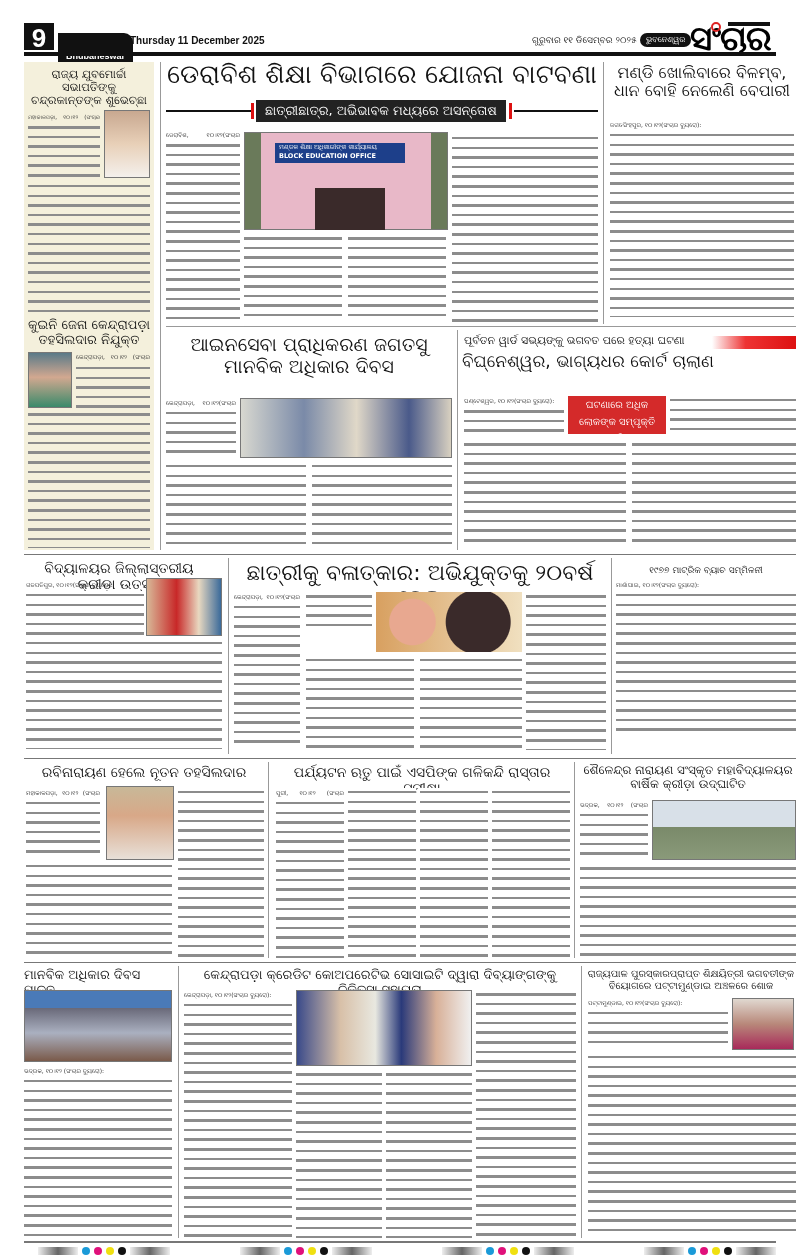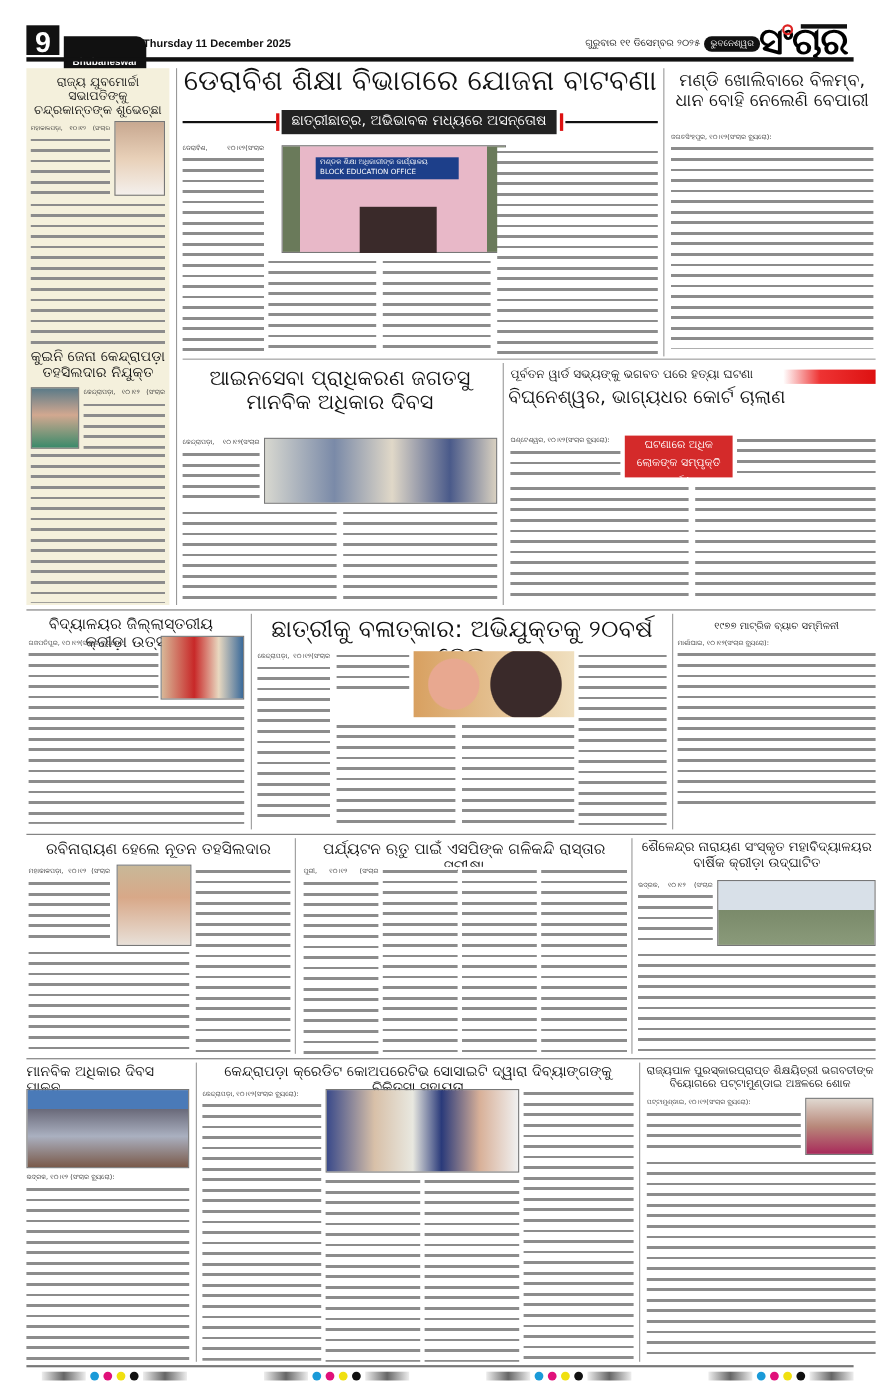--- a/index.html
+++ b/index.html
@@ -58,24 +58,24 @@
 <div class="abs vr" style="left:160px;top:62px;height:488px"></div>
 
 <div class="abs h" style="left:166px;top:60px;width:432px;font-size:26px">ଡେରାବିଶ ଶିକ୍ଷା ବିଭାଗରେ ଯୋଜନା ବାଟବଣା</div>
 <div class="abs" style="left:166px;top:110px;width:85px;height:2px;background:#111"></div>
 <div class="abs red-rule" style="left:251px;top:103px;height:16px"></div>
 <div class="abs dark-sub" style="left:256px;top:100px;width:250px">ଛାତ୍ରୀଛାତ୍ର, ଅଭିଭାବକ ମଧ୍ୟରେ ଅସନ୍ତୋଷ</div>
 <div class="abs red-rule" style="left:509px;top:103px;height:16px"></div>
 <div class="abs" style="left:514px;top:110px;width:84px;height:2px;background:#111"></div>
 <div class="abs txt" style="left:166px;top:130px;width:74px;height:10px">ଡେରାବିଶ, ୧୦।୧୨(ସଂଚାର ବ୍ୟୁରୋ):</div>
 <div class="abs lines" style="left:166px;top:141px;width:74px;height:180px"></div>
-<div class="abs photo" style="left:256px;top:132px;width:204px;height:98px;background:linear-gradient(90deg,#6a7a5a 0 8%,#e8b8c8 8% 92%,#6a7a5a 92%)">
+<div class="abs photo" style="left:244px;top:132px;width:204px;height:98px;background:linear-gradient(90deg,#6a7a5a 0 8%,#e8b8c8 8% 92%,#6a7a5a 92%)">
   <div class="abs" style="left:30px;top:10px;width:130px;height:20px;background:#1d3f8a;color:#fff;font-size:6.5px;line-height:9px;padding-left:4px">
     <div>ମଣ୍ଡଳ ଶିକ୍ଷା ଅଧିକାରୀଙ୍କ କାର୍ଯ୍ୟାଳୟ</div>
-    <div style="font-weight:normal">BLOCK EDUCATION OFFICE</div>
+    <div style="font-weight:bold">BLOCK EDUCATION OFFICE</div>
   </div>
   <div class="abs" style="left:70px;top:55px;width:70px;height:42px;background:#3a2a2a"></div>
 </div>
 <div class="abs lines" style="left:244px;top:234px;width:98px;height:88px"></div>
 <div class="abs lines" style="left:348px;top:234px;width:98px;height:88px"></div>
 <div class="abs lines" style="left:452px;top:134px;width:146px;height:188px"></div>
 
 <div class="abs vr" style="left:603px;top:62px;height:262px"></div>
 
 <div class="abs h" style="left:608px;top:64px;width:188px;font-size:16px">ମଣ୍ଡି ଖୋଲିବାରେ ବିଳମ୍ବ, ଧାନ ବୋହି ନେଲେଣି ବେପାରୀ</div>

